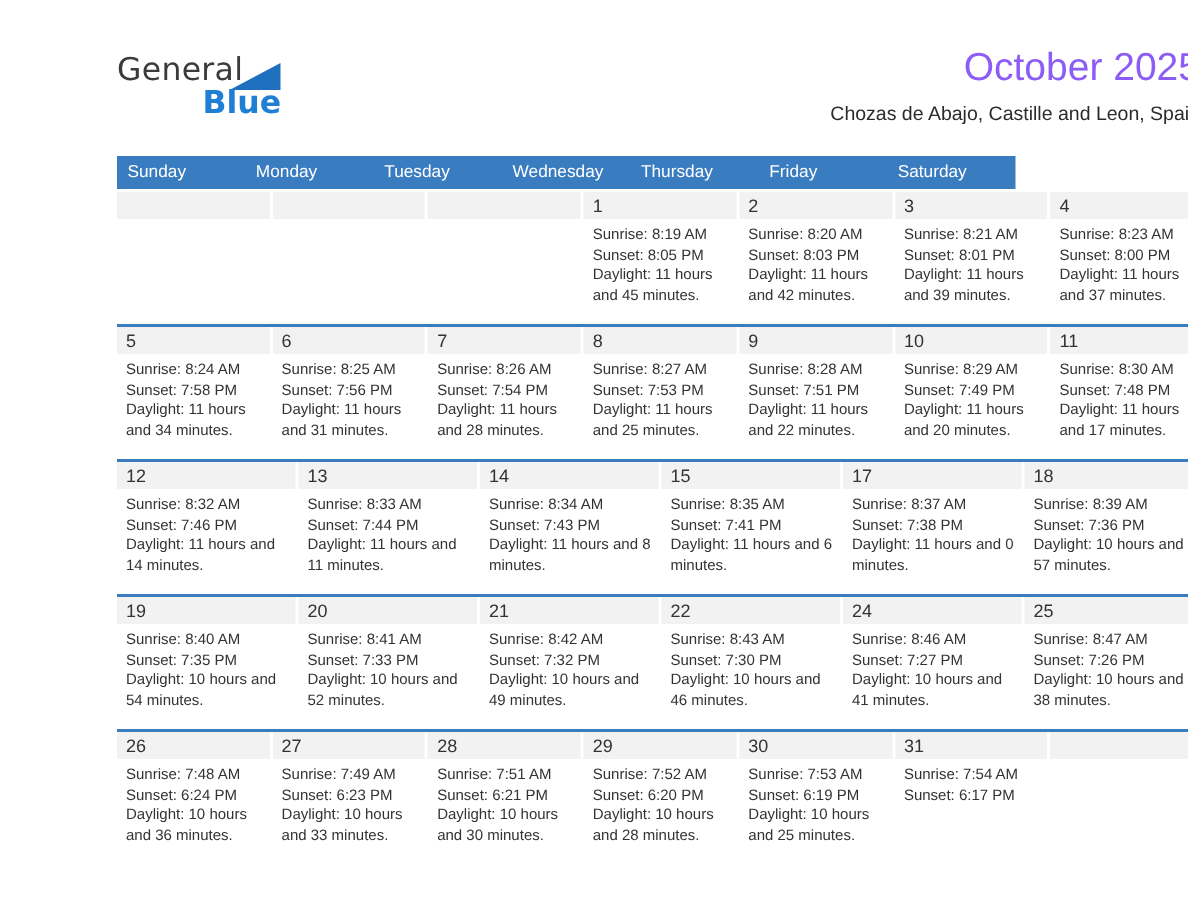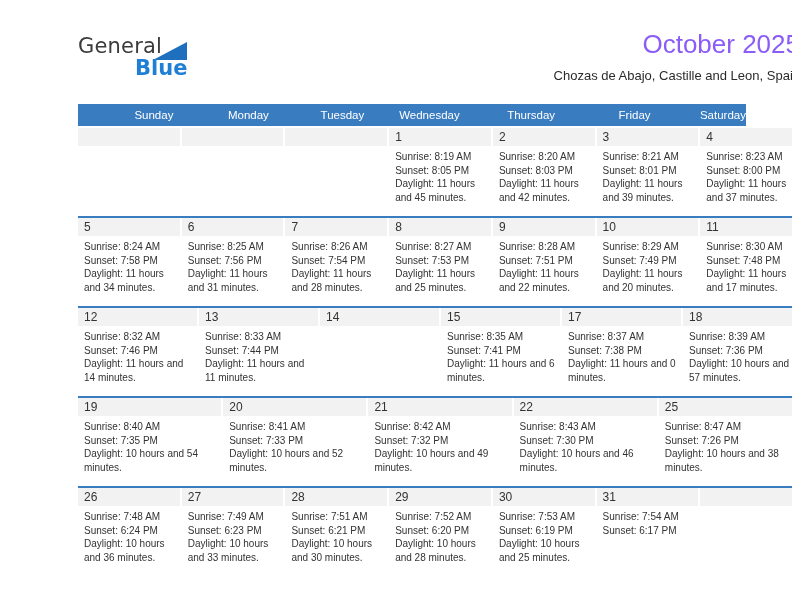--- a/index.html
+++ b/index.html
@@ -94,24 +94,23 @@
   
   .calendar {
     position: absolute;
     left: 34px;
     top: 104px;
     width: 724px;
   }
 
   .weekday-row {
     display: flex;
-    width: 668px;
+    width: 599px;
     height: 22px;
     background: #3a7cc0;
-    text-align: right;
   }
   .weekday-cell {
     flex: 1 1 0;
     color: #ffffff;
     font-size: 11.5px;
     line-height: 22px;
     padding-left: 7px;
     box-sizing: border-box;
     white-space: nowrap;
   }
@@ -312,20 +311,25 @@
           <div class="day-cell">
             <div class="day-number">13</div>
             <div class="day-info">
               <div>Sunrise: 8:33 AM</div>
               <div>Sunset: 7:44 PM</div>
               <div class="daylight-line">Daylight: 11 hours and 11 minutes.</div>
             </div>
           </div>
           <div class="day-cell">
             <div class="day-number">14</div>
+            <div class="day-info">
+              <div>Sunrise: 8:34 AM</div>
+              <div>Sunset: 7:43 PM</div>
+              <div class="daylight-line">Daylight: 11 hours and 8 minutes.</div>
+            </div>
           </div>
           <div class="day-cell">
             <div class="day-number">15</div>
             <div class="day-info">
               <div>Sunrise: 8:35 AM</div>
               <div>Sunset: 7:41 PM</div>
               <div class="daylight-line">Daylight: 11 hours and 6 minutes.</div>
             </div>
           </div>
           <div class="day-cell">
@@ -372,20 +376,28 @@
           </div>
           <div class="day-cell">
             <div class="day-number">22</div>
             <div class="day-info">
               <div>Sunrise: 8:43 AM</div>
               <div>Sunset: 7:30 PM</div>
               <div class="daylight-line">Daylight: 10 hours and 46 minutes.</div>
             </div>
           </div>
           <div class="day-cell">
+            <div class="day-number">24</div>
+            <div class="day-info">
+              <div>Sunrise: 8:46 AM</div>
+              <div>Sunset: 7:27 PM</div>
+              <div class="daylight-line">Daylight: 10 hours and 41 minutes.</div>
+            </div>
+          </div>
+          <div class="day-cell">
             <div class="day-number">25</div>
             <div class="day-info">
               <div>Sunrise: 8:47 AM</div>
               <div>Sunset: 7:26 PM</div>
               <div class="daylight-line">Daylight: 10 hours and 38 minutes.</div>
             </div>
           </div>
         </div>
         <div class="week-row">
           <div class="day-cell">

